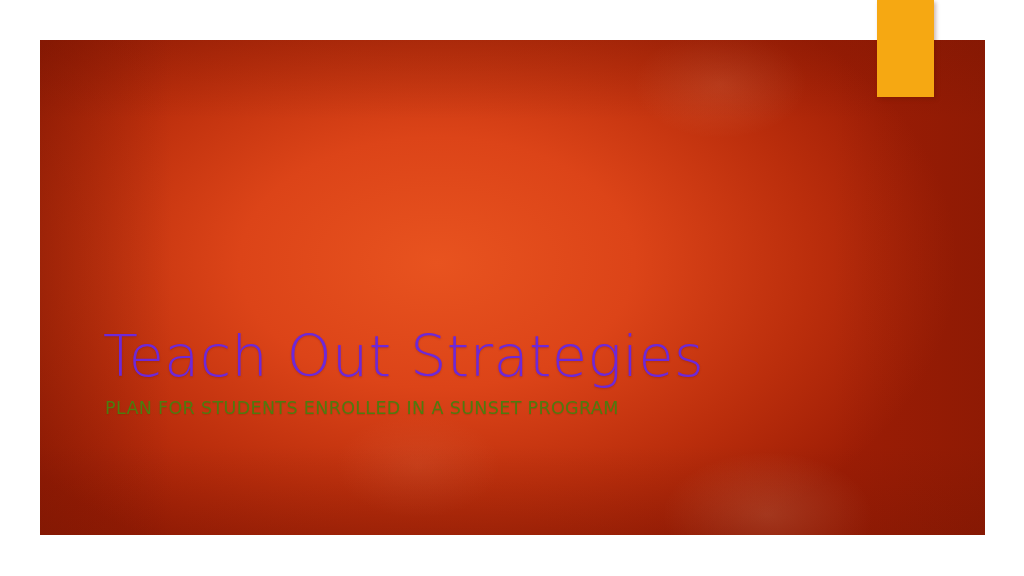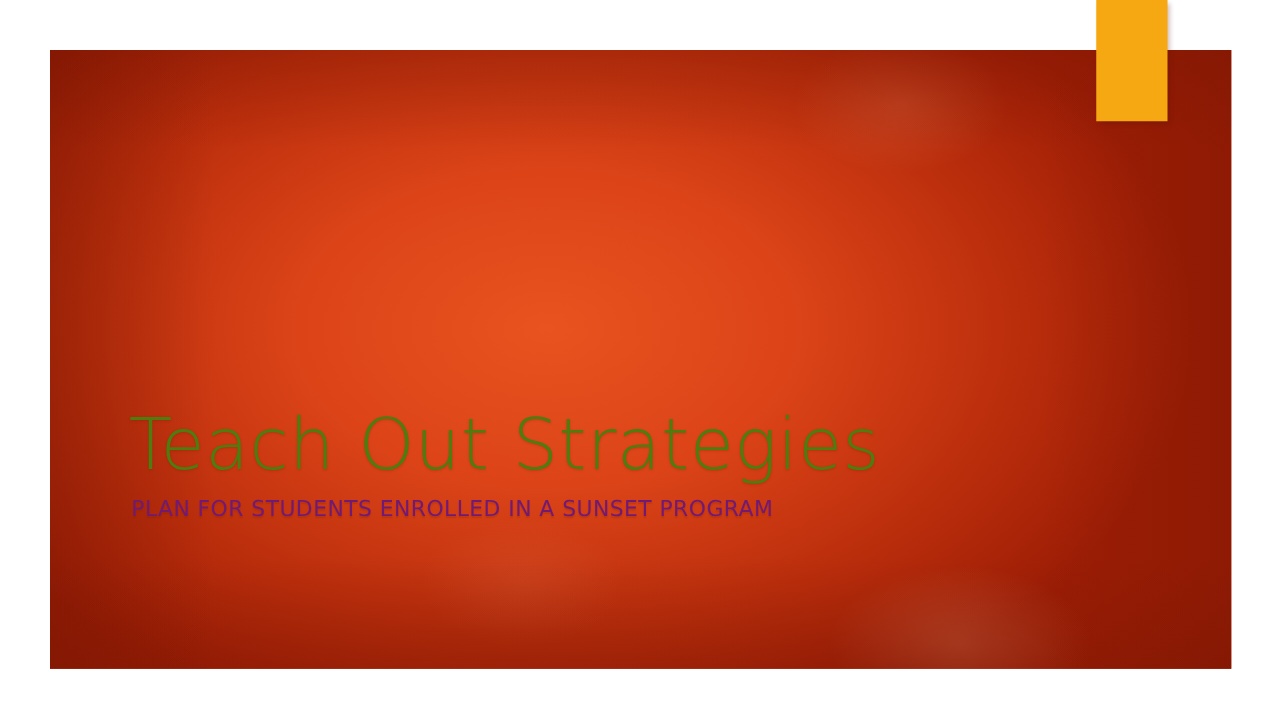--- a/index.html
+++ b/index.html
@@ -67,33 +67,33 @@
   #title-block {
     position: absolute;
     left: 103px;
     top: 326px;
     width: 790px;
     z-index: 3;
   }
 
   #slide-title {
     margin: 0;
-    color: #4d7c0f;
+    color: #6d28d9;
     font-family: "DejaVu Sans", "Liberation Sans", sans-serif;
     font-weight: 300;
     font-size: 57px;
     line-height: 1.06;
     letter-spacing: 0.5px;
     white-space: nowrap;
     text-shadow: 0 1px 2px rgba(120,30,5,0.28);
   }
 
   #slide-subtitle {
     margin: 12px 0 0 2px;
-    color: #701a75;
+    color: #4d7c0f;
     font-family: "DejaVu Sans", "Liberation Sans", sans-serif;
     font-weight: 400;
     font-size: 17.5px;
     line-height: 1.2;
     letter-spacing: 0.35px;
     white-space: nowrap;
     text-shadow: 0 1px 1px rgba(120,30,5,0.22);
   }
 </style>
 </head>

